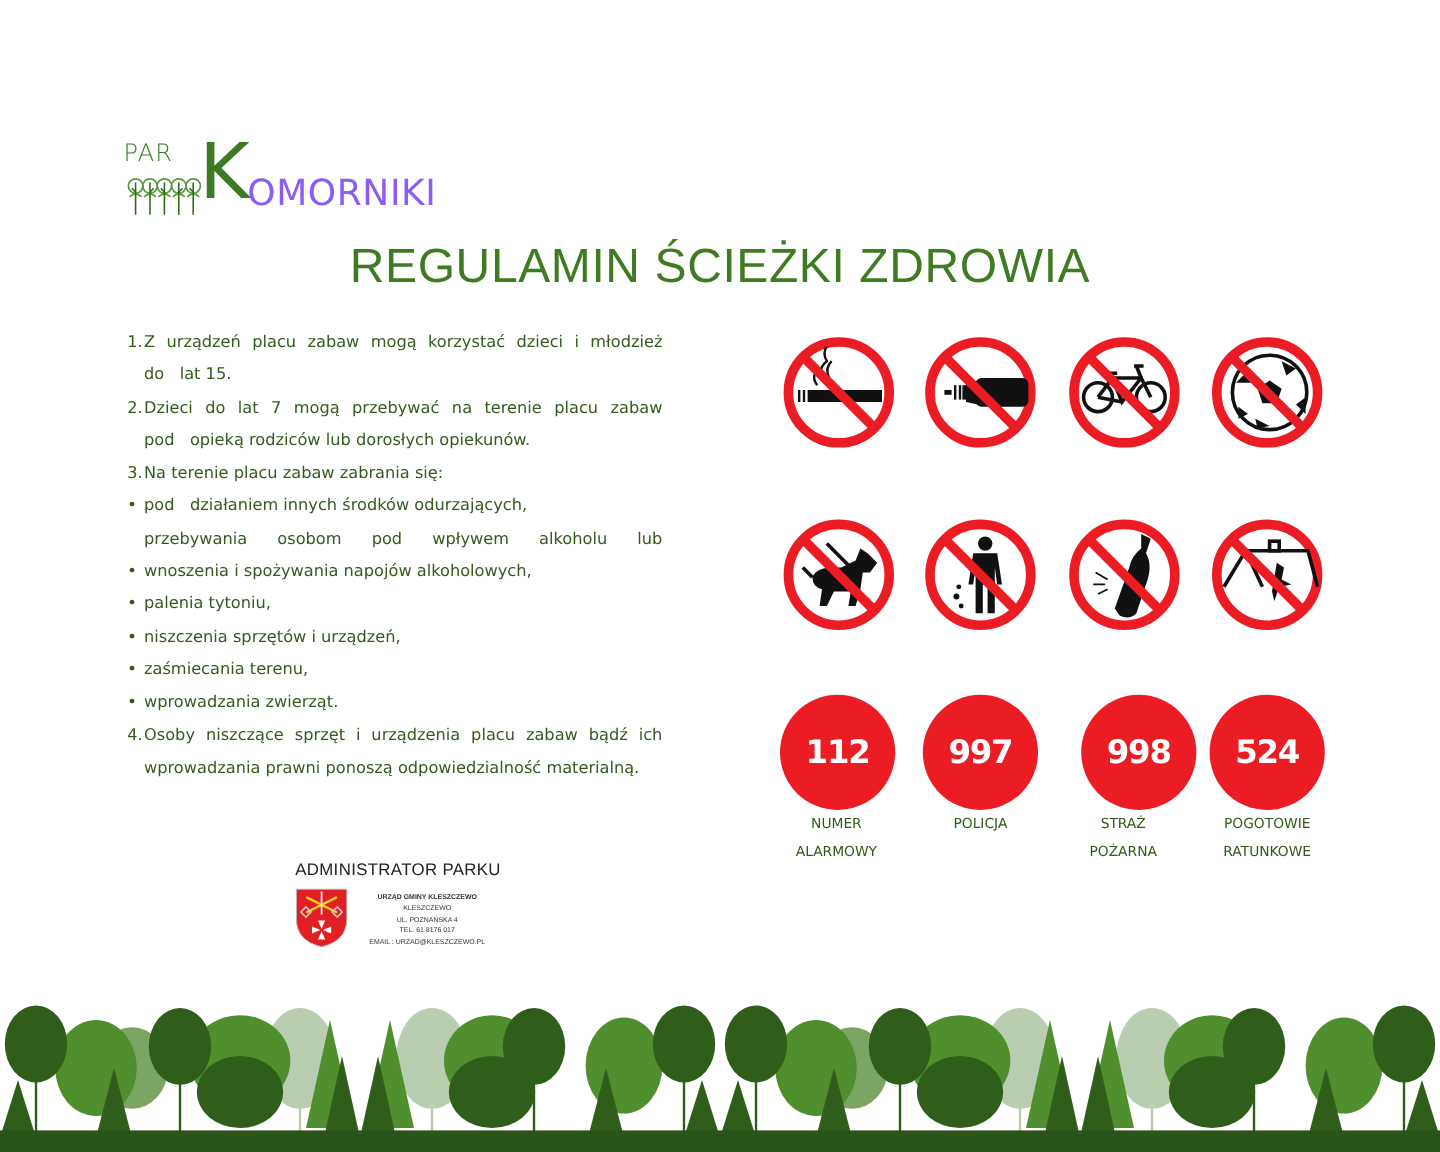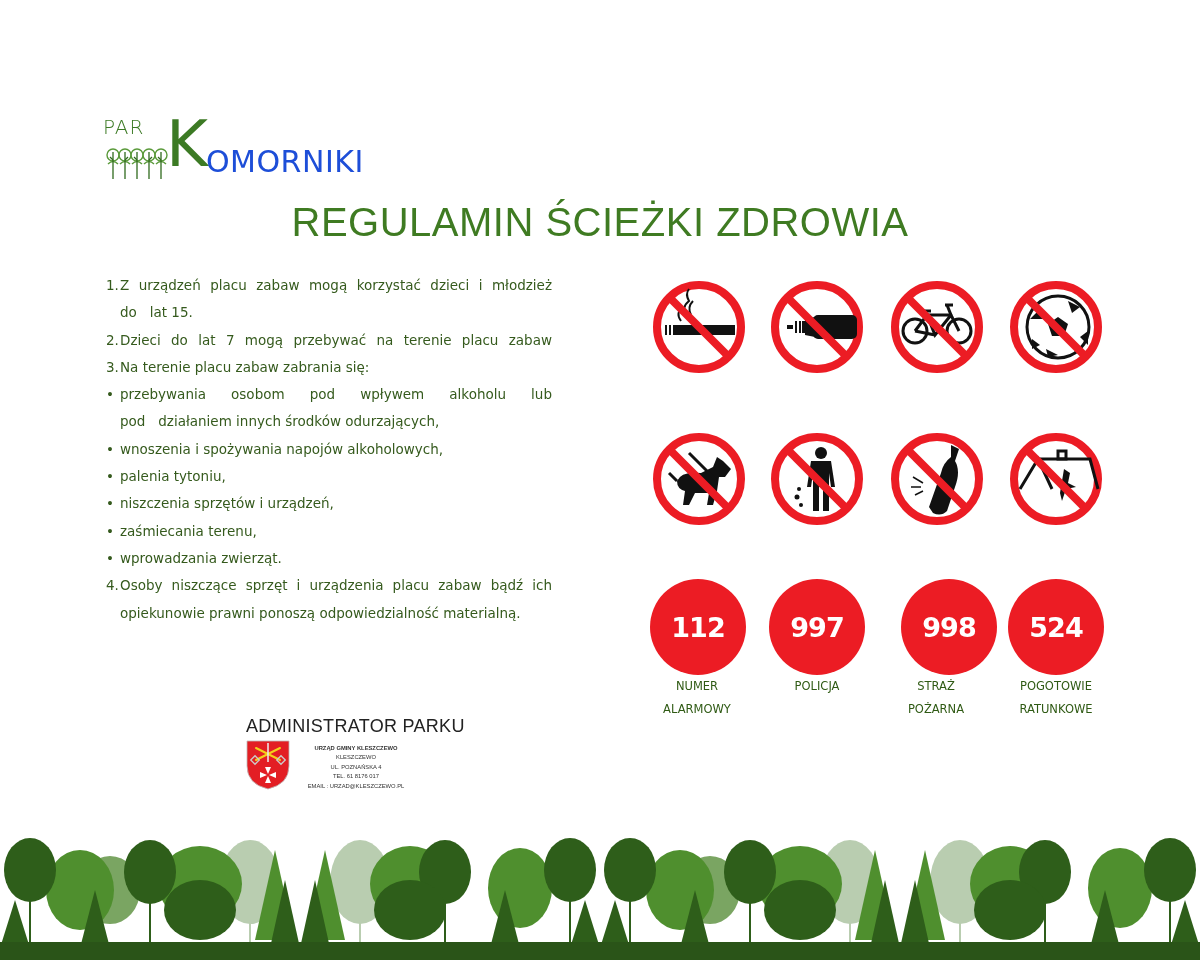--- a/index.html
+++ b/index.html
@@ -3,35 +3,35 @@
 <meta charset="utf-8">
 <style>
   * { margin: 0; padding: 0; box-sizing: border-box; }
   html, body { width: 1200px; height: 960px; background: #ffffff; overflow: hidden; }
   body { position: relative; font-family: "DejaVu Sans", sans-serif; }
 
   
   .logo { position: absolute; left: 103px; top: 112px; width: 270px; height: 70px; }
   .logo .park { position: absolute; left: 0; top: 0; font-family: "DejaVu Sans", sans-serif; font-size: 20px; color: #3c7a24; letter-spacing: 1px; line-height: 30px; font-weight: 300; }
   .logo .bigk { position: absolute; left: 63px; top: 0; font-family: "DejaVu Sans", sans-serif; font-size: 64px; color: #3c7a24; line-height: 64px; }
-  .logo .rest { position: absolute; left: 103px; top: 33px; font-family: "DejaVu Sans", sans-serif; font-size: 30px; color: #1d4ed8; letter-spacing: 0.5px; line-height: 34px; }
+  .logo .rest { position: absolute; left: 103px; top: 33px; font-family: "DejaVu Sans", sans-serif; font-size: 30px; color: #8b5cf6; letter-spacing: 0.5px; line-height: 34px; }
   .logo .trees { position: absolute; left: 2px; top: 34px; }
 
   
   .title { position: absolute; left: 0; width: 1200px; top: 200px; text-align: center; font-family: Liberation Sans, sans-serif; font-size: 40px; color: #3f7b22; letter-spacing: 0.5px; font-weight: 400; }
 
   
   .rules { position: absolute; left: 106px; top: 272px; width: 446px; font-family: "DejaVu Sans", sans-serif; font-size: 13.5px; color: #355a1d; line-height: 27.3px; }
   .rule { display: flex; }
   .rule .num { width: 14px; flex: none; }
   .rule .txt { flex: 1; text-align: justify; }
 
   
   .admin { position: absolute; left: 246px; top: 716px; }
-  .admin .head { font-family: "Liberation Sans", sans-serif; font-size: 18px; color: #222; letter-spacing: 0.3px; }
+  .admin .head { font-family: "Liberation Sans", sans-serif; font-size: 14px; color: #222; letter-spacing: 0.3px; }
   .admin .crest { position: absolute; left: 0; top: 24px; width: 44px; height: 50px; }
   .admin .info { position: absolute; left: 50px; top: 28px; width: 120px; text-align: center; font-family: "Liberation Sans", sans-serif; font-size: 5.8px; color: #333; line-height: 9.4px; white-space: nowrap; }
   .admin .info .b { font-weight: bold; }
 
   
   .sign { position: absolute; width: 96px; height: 96px; }
   .num-circle { position: absolute; width: 96px; height: 96px; border-radius: 50%; background: #ec1c24; color: #fff; display: flex; align-items: center; justify-content: center; font-family: "DejaVu Sans", sans-serif; font-weight: bold; font-size: 27px; letter-spacing: -1px; }
   .num-label { position: absolute; width: 120px; text-align: center; font-family: "DejaVu Sans", sans-serif; font-weight: normal; font-size: 11.5px; color: #2f5a14; line-height: 23px; }
 
   
@@ -79,33 +79,34 @@
     <span class="num">1.</span>
     <div style="flex:1">
       <div class="txt" style="text-align-last:justify">Z urządzeń placu zabaw mogą korzystać dzieci i młodzież</div>
       <div class="txt" style="white-space:pre">do   lat 15.</div>
     </div>
   </div>
   <div class="rule">
     <span class="num">2.</span>
     <div style="flex:1">
       <div class="txt" style="text-align-last:justify">Dzieci do lat 7 mogą przebywać na terenie placu zabaw</div>
+      <div class="txt" style="white-space:pre">pod   opieką rodziców lub dorosłych opiekunów.</div>
     </div>
   </div>
   <div class="rule">
     <span class="num">3.</span>
     <div style="flex:1">
       <div class="txt">Na terenie placu zabaw zabrania się:</div>
     </div>
   </div>
   <div class="rule">
     <span class="num">•</span>
     <div style="flex:1">
+      <div class="txt" style="white-space:pre">pod   działaniem innych środków odurzających,</div>
       <div class="txt" style="text-align-last:justify">przebywania osobom pod wpływem alkoholu lub</div>
-      <div class="txt" style="white-space:pre">pod   działaniem innych środków odurzających,</div>
     </div>
   </div>
   <div class="rule">
     <span class="num">•</span>
     <div class="txt">wnoszenia i spożywania napojów alkoholowych,</div>
   </div>
   <div class="rule">
     <span class="num">•</span>
     <div class="txt">palenia tytoniu,</div>
   </div>
@@ -118,21 +119,21 @@
     <div class="txt">zaśmiecania terenu,</div>
   </div>
   <div class="rule">
     <span class="num">•</span>
     <div class="txt">wprowadzania zwierząt.</div>
   </div>
   <div class="rule">
     <span class="num">4.</span>
     <div style="flex:1">
       <div class="txt" style="text-align-last:justify">Osoby niszczące sprzęt i urządzenia placu zabaw bądź ich</div>
-      <div class="txt">opiekunowie prawni ponoszą odpowiedzialność materialną.</div>
+      <div class="txt">wprowadzania prawni ponoszą odpowiedzialność materialną.</div>
     </div>
   </div>
 </div>
 
 <div class="admin">
   <div class="head">ADMINISTRATOR PARKU</div>
   <svg class="crest" viewBox="0 0 44 50">
     <path d="M1 1 H43 V26 Q43 44 22 49 Q1 44 1 26 Z" fill="#e31e24" stroke="#bbb" stroke-width="0.8"></path>
     <g stroke="#f2d21b" stroke-width="2" stroke-linecap="round">
       <line x1="10" y1="20" x2="34" y2="8"></line>

